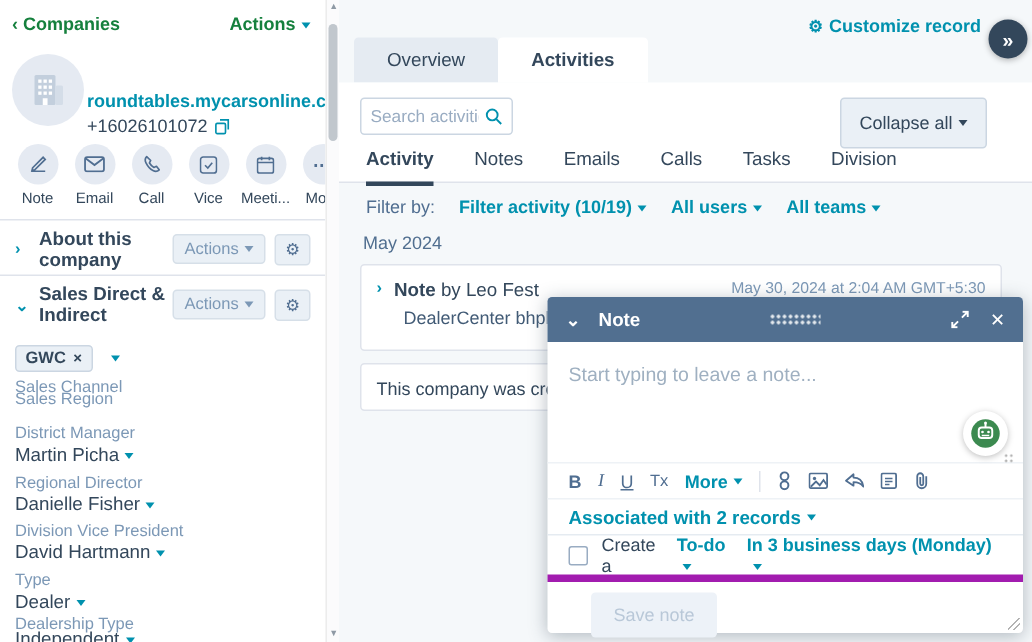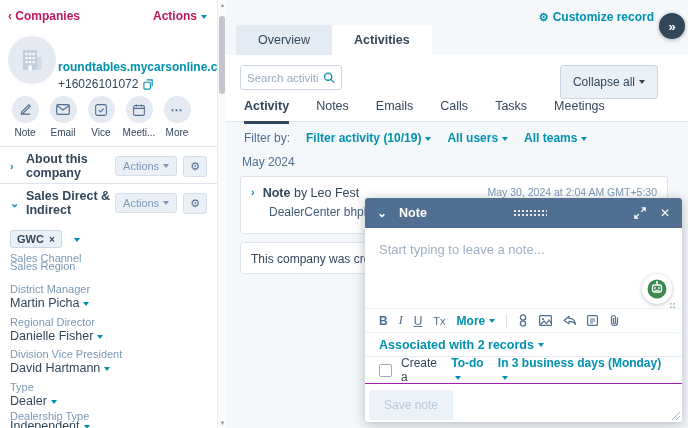--- a/index.html
+++ b/index.html
@@ -6,21 +6,21 @@
   html,body { width:688px; height:428px; overflow:hidden; }
   body { font-family:"Liberation Sans", sans-serif; font-size:12px; color:#33475b; background:#fff; position:relative; }
   a { text-decoration:none; cursor:pointer; }
   .bold { font-weight:bold; }
   .caret { display:inline-block; width:0; height:0; border-left:3.5px solid transparent; border-right:3.5px solid transparent; border-top:4px solid #0091ae; margin-left:4px; vertical-align:middle; }
   .caret.gray { border-top-color:#7c98b6; }
 
   
   #sidebar { position:absolute; left:0; top:0; width:217px; height:428px; background:#fff; overflow:hidden; }
   .sb-top { display:flex; justify-content:space-between; align-items:center; padding:9px 10px 0 8px; }
-  .sb-link { color:#be185d; font-weight:bold; font-size:12px; }
+  .sb-link { color:#15803d; font-weight:bold; font-size:12px; }
   .avatar { position:absolute; left:8px; top:36px; width:48px; height:48px; border-radius:50%; background:#e5eaf2; display:flex; align-items:center; justify-content:center; }
   .company-name { position:absolute; left:58px; top:38px; font-size:15px; color:#33475b; white-space:nowrap; }
   .site-row { position:absolute; left:58px; top:60px; display:flex; align-items:center; gap:4px; }
   .site-row a { color:#0091ae; font-weight:bold; font-size:12px; }
   .phone-row { position:absolute; left:58px; top:77px; display:flex; align-items:center; gap:5px; font-size:12px; }
   .qa-row { position:absolute; left:10px; top:96px; display:flex; gap:8px; }
   .qa { width:30px; display:flex; flex-direction:column; align-items:center; gap:4px; cursor:pointer; }
   .qa-circle { width:27px; height:27px; border-radius:50%; background:#e5eaf2; display:flex; align-items:center; justify-content:center; color:#506e91; }
   .qa-label { font-size:10px; color:#33475b; white-space:nowrap; }
   .sb-divider { position:absolute; left:0; width:217px; border-top:1px solid #dfe3eb; }
@@ -81,21 +81,21 @@
   .tb-btn.b { font-weight:bold; }
   .tb-btn.i { font-style:italic; font-family:"Liberation Serif",serif; }
   .tb-btn.u { text-decoration:underline; }
   .tb-more { color:#0091ae; font-weight:bold; font-size:12px; cursor:pointer; }
   .tb-sep { width:1px; height:14px; background:#dfe3eb; }
   .tb-icon { cursor:pointer; display:flex; align-items:center; }
   .pp-assoc { height:24px; display:flex; align-items:center; padding:0 14px; border-top:1px solid #eef2f6; }
   .pp-assoc a { color:#0091ae; font-weight:bold; font-size:12.5px; }
   .pp-follow { height:27px; display:flex; align-items:center; gap:5px; padding:0 14px; border-top:1px solid #e5ebf1; font-size:12px; color:#33475b; }
   .checkbox { width:13px; height:13px; border:1px solid #99acc2; border-radius:2px; background:#fff; margin-right:4px; cursor:pointer; flex:none; }
-  .pp-foot { height:42px; border-top:1px solid #a21caf; display:flex; align-items:center; padding:0 4px; }
+  .pp-foot { height:42px; border-top:5px solid #a21caf; display:flex; align-items:flex-end; padding:0 29px; }
   .save-btn { background:#edf2f8; color:#b9c8d8; border:none; border-radius:3px; padding:8px 15px; font-size:12px; font-family:"Liberation Sans",sans-serif; cursor:not-allowed; }
   .resize-h { position:absolute; right:2px; bottom:2px; width:8px; height:8px; background:linear-gradient(135deg, transparent 45%, #b3b3b3 45%, #b3b3b3 52%, transparent 52%, transparent 70%, #b3b3b3 70%, #b3b3b3 77%, transparent 77%); cursor:nwse-resize; }
   svg { display:block; }
 </style>
 </head>
 <body>
 
 <div id="sidebar">
   <div class="sb-top">
     <a class="sb-link"><span>‹</span> <span>Companies</span></a>
@@ -145,20 +145,28 @@
       <div class="qa-circle">
           <svg width="14" height="11" viewBox="0 0 14 11">
             <rect x="0.7" y="0.7" width="12.6" height="9.6" rx="1.4" fill="none" stroke="#506e91" stroke-width="1.2"></rect>
             <path d="M1 1.5l6 4.5 6-4.5" fill="none" stroke="#506e91" stroke-width="1.2"></path>
           </svg>
         </div>
       <div class="qa-label">Email</div>
     </div>
     <div class="qa">
       <div class="qa-circle">
+          <svg width="13" height="13" viewBox="0 0 14 14">
+            <path d="M3 1.5c-1 1-1.5 2.5-.5 4.5s3 4.5 5 5.5 3.5.5 4.5-.5l-2-2.5-1.8.8c-1.2-.7-2.5-2-3.2-3.2l.9-1.8z" fill="none" stroke="#506e91" stroke-width="1.2" stroke-linejoin="round"></path>
+          </svg>
+        </div>
+      <div class="qa-label">Call</div>
+    </div>
+    <div class="qa">
+      <div class="qa-circle">
           <svg width="12" height="12" viewBox="0 0 13 13">
             <rect x="0.7" y="0.7" width="11.6" height="11.6" rx="2" fill="none" stroke="#506e91" stroke-width="1.2"></rect>
             <path d="M4 6.7l2 2 3.2-3.8" fill="none" stroke="#506e91" stroke-width="1.2"></path>
           </svg>
         </div>
       <div class="qa-label">Vice</div>
     </div>
     <div class="qa">
       <div class="qa-circle">
           <svg width="12" height="12" viewBox="0 0 13 13">
@@ -259,21 +267,21 @@
     <button class="collapse-all">
         <span>Collapse all</span>
         <span class="caret" style="border-top-color:#33475b;"></span>
       </button>
     <div class="subtabs">
       <div class="subtab active">Activity</div>
       <div class="subtab">Notes</div>
       <div class="subtab">Emails</div>
       <div class="subtab">Calls</div>
       <div class="subtab">Tasks</div>
-      <div class="subtab">Meetings</div>
+      <div class="subtab">Division</div>
     </div>
   </div>
 
   <div class="filter-row">
     <span class="filter-label">Filter by:</span>
     <span class="filter-dd"><span>Filter activity (10/19)</span><span class="caret"></span></span>
     <span class="filter-dd"><span>All users</span><span class="caret"></span></span>
     <span class="filter-dd"><span>All teams</span><span class="caret"></span></span>
   </div>
 

